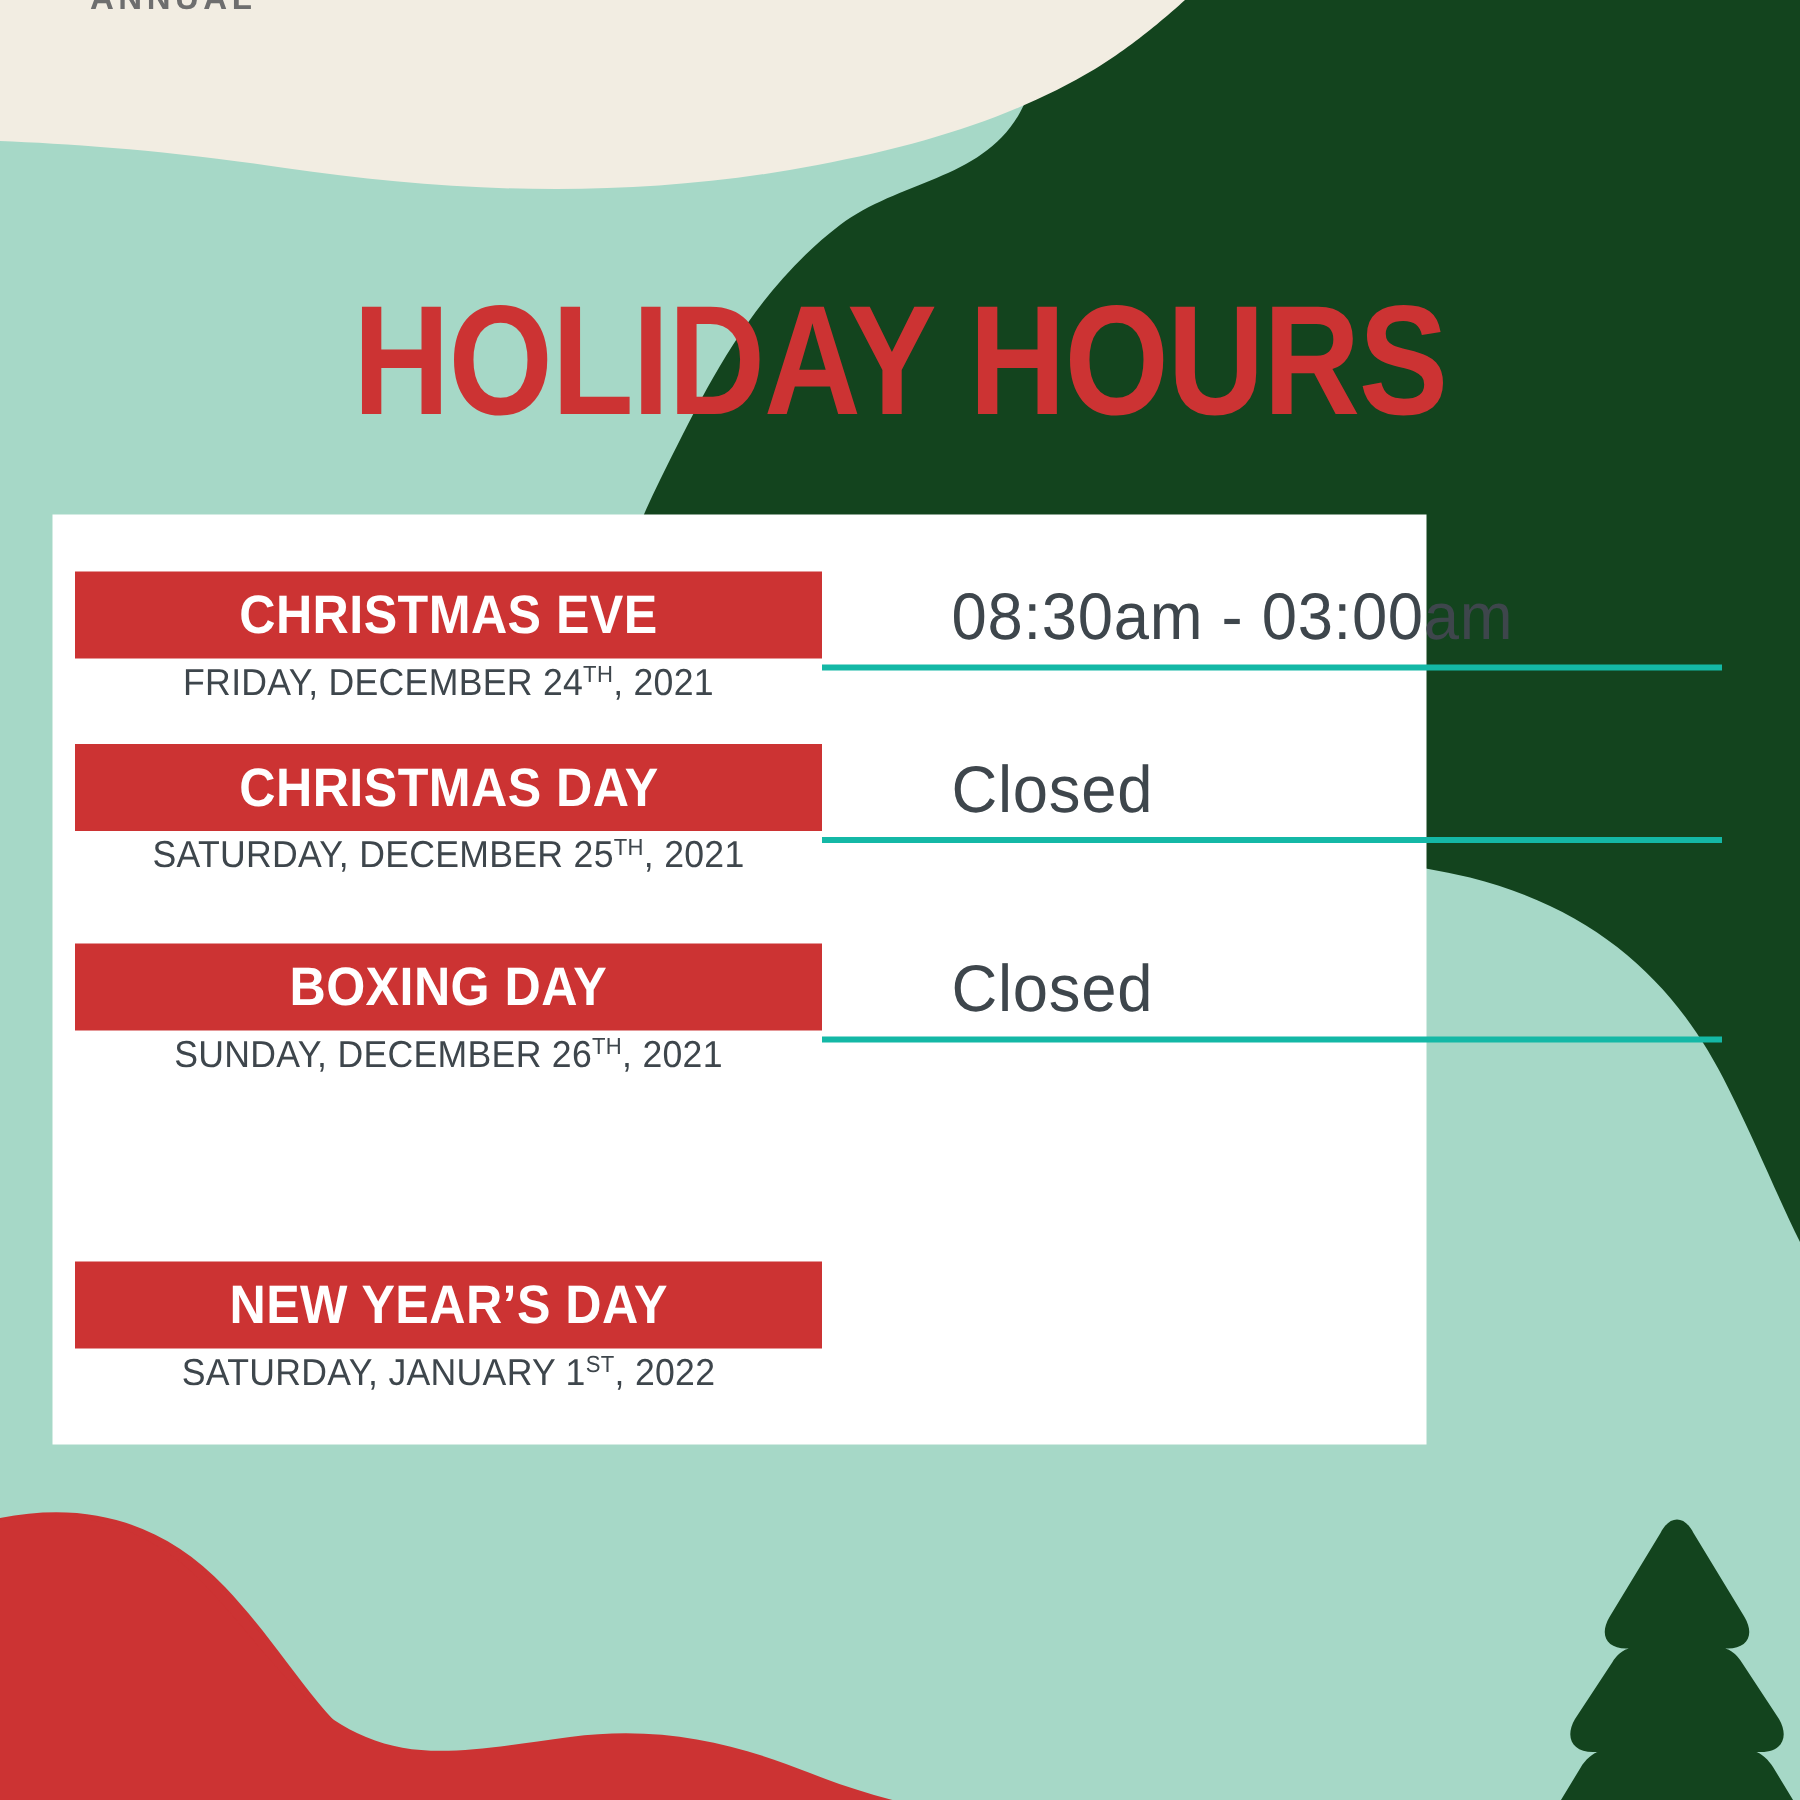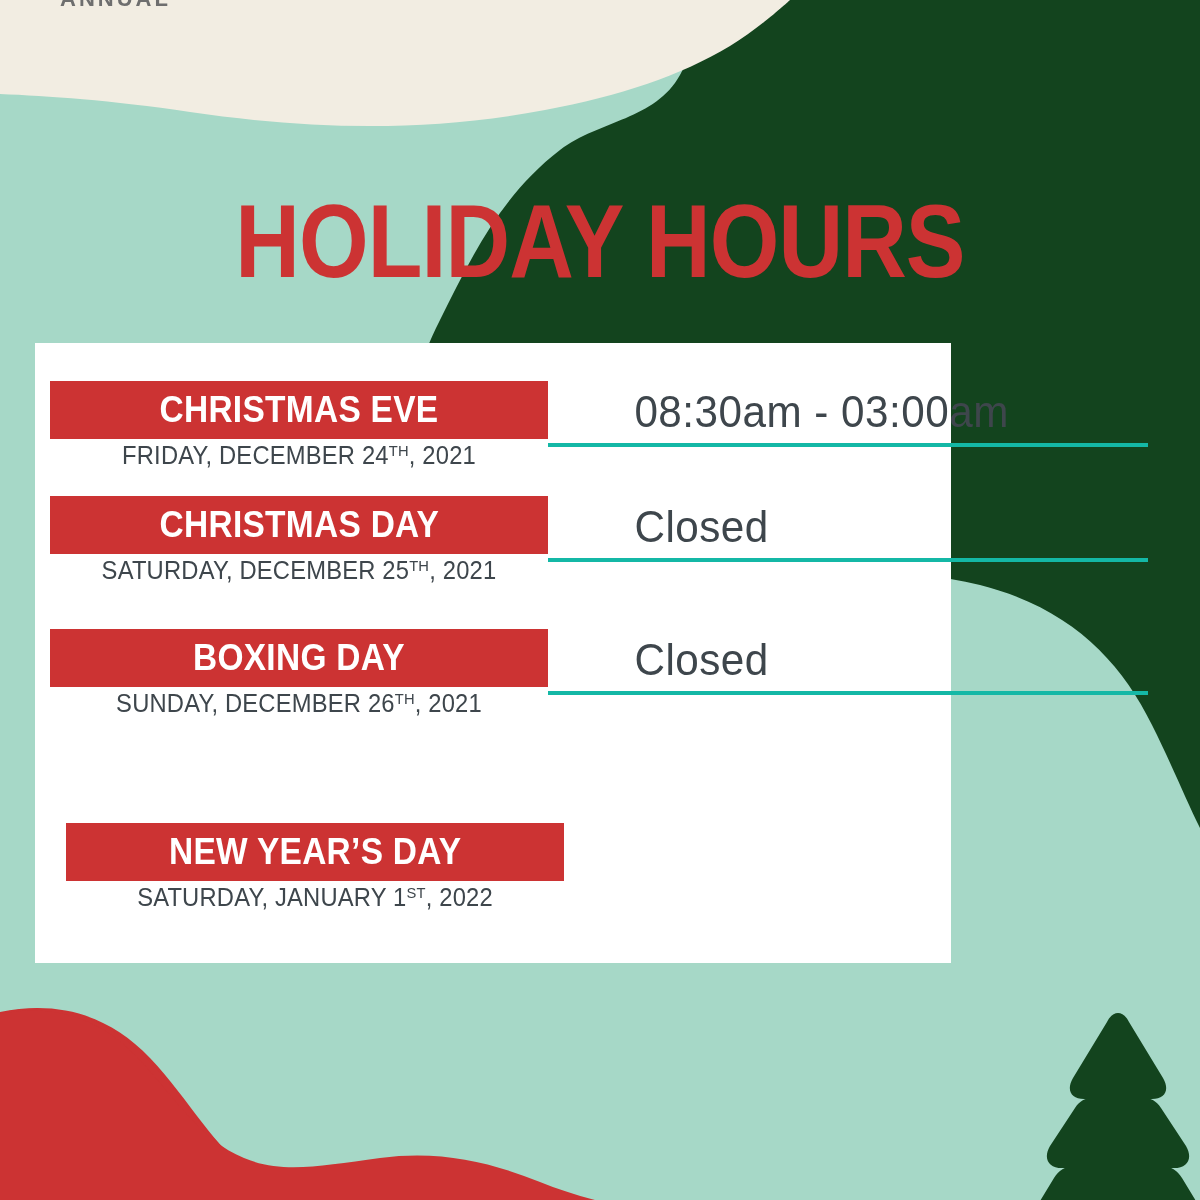--- a/index.html
+++ b/index.html
@@ -45,21 +45,21 @@
   .row{
     position:absolute;
     left:0;
     width:1128px;
     height:115px;
   }
   .row-0{top:38px;}
   .row-1{top:153px;}
   .row-2{top:268px;margin-top:18px;}
   .row-3{top:383px;}
-  .row-4{top:480px;margin-left:16px;}
+  .row-4{top:498px;}
 
   
   .name-bar{
     position:absolute;
     left:15px;top:0;
     width:498px;height:58px;
     background:#CC3333;
     display:flex;align-items:center;justify-content:center;
   }
   .name-text{

